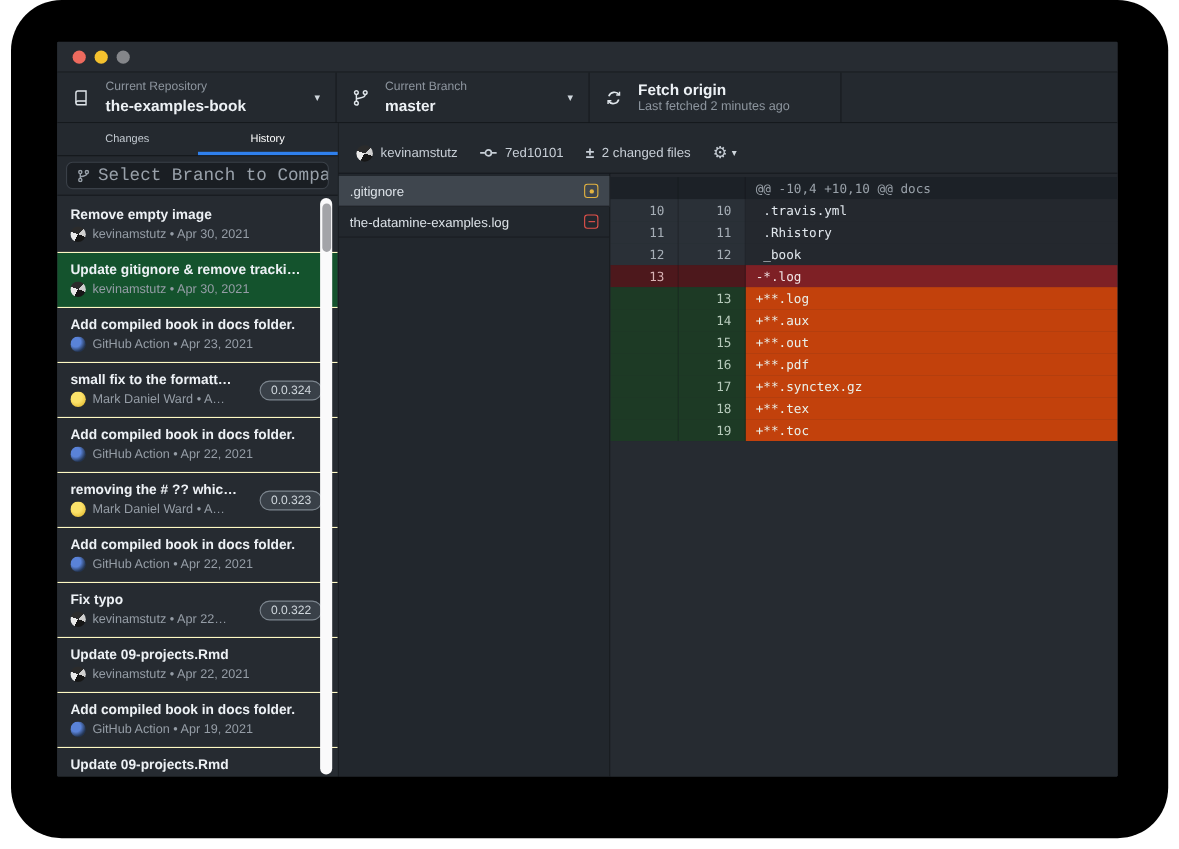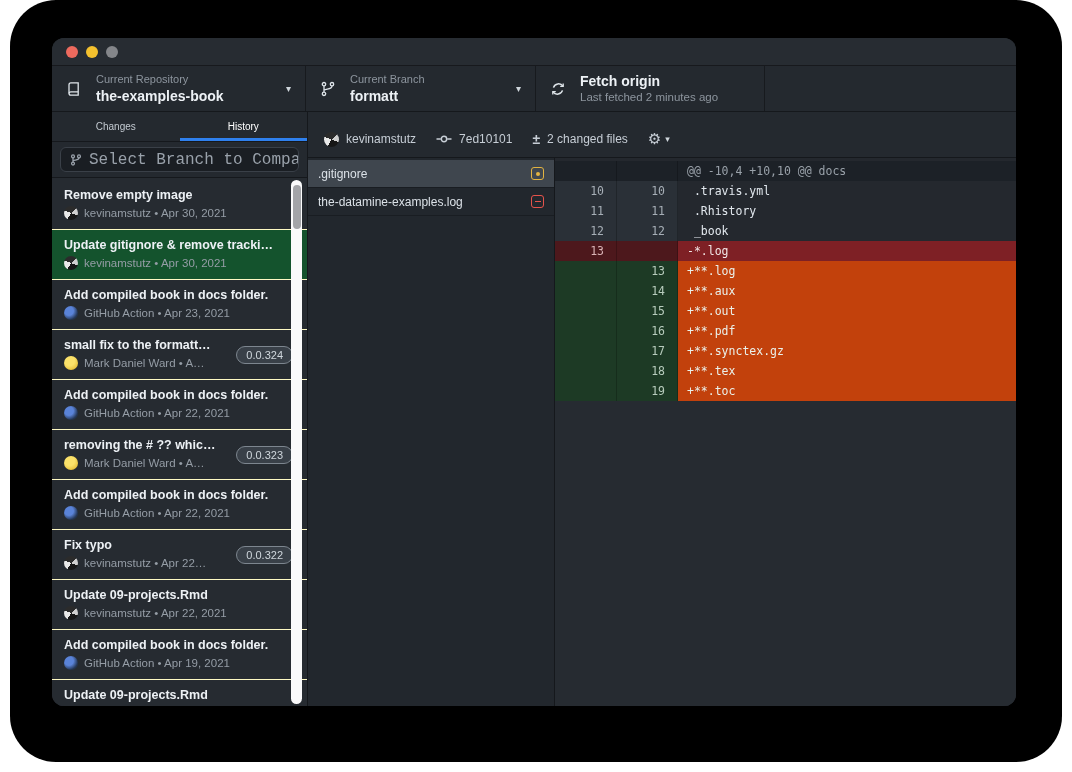--- a/index.html
+++ b/index.html
@@ -1,21 +1,21 @@
 <!DOCTYPE html>
 <html><head>
 <meta charset="utf-8">
 <style>
   * { margin:0; padding:0; box-sizing:border-box; }
   body { width:1072px; height:772px; background:#ffffff; position:relative; overflow:hidden;
          font-family:"Liberation Sans", sans-serif; }
   .shadow-frame { position:absolute; left:10px; top:0; width:1052px; height:762px;
                   background:#000000; border-radius:46px; }
   .window { position:absolute; left:52px; top:38px; width:964px; height:668px;
-            background:#262b31; border-radius:12px; overflow:hidden;
+            background:#262b31; border-radius:1px; overflow:hidden;
             display:flex; flex-direction:column; }
 
   
   .titlebar { height:28px; flex:0 0 auto; background:#272c32; border-bottom:1px solid #17191d;
               display:flex; align-items:center; padding-left:14px; gap:8px; }
   .tl { width:12px; height:12px; border-radius:50%; }
   .tl.red { background:#ed6a5e; } .tl.yellow { background:#f4c12e; } .tl.gray { background:#84868a; }
 
   
   .toolbar { height:46px; flex:0 0 auto; background:#24292f; border-bottom:1px solid #15181c; display:flex; }
@@ -137,21 +137,21 @@
         <svg width="16" height="16" viewBox="0 0 16 16" fill="none" stroke="currentColor" stroke-width="1.3">
           <circle cx="4" cy="3.2" r="1.7"></circle>
             <circle cx="4" cy="12.8" r="1.7"></circle>
             <circle cx="12" cy="3.2" r="1.7"></circle>
           <path d="M4 4.9v6.2"></path>
             <path d="M12 4.9c0 3.4-4.6 2.7-8 4"></path>
         </svg>
       </span>
       <span class="tb-text">
         <span class="tb-label">Current Branch</span>
-        <span class="tb-value">formatt</span>
+        <span class="tb-value">master</span>
       </span>
       <span class="dd">▾</span>
     </div>
     <div class="tb fetch">
       <span class="tb-icon">
         <svg width="16" height="16" viewBox="0 0 16 16" fill="none" stroke="currentColor" stroke-width="1.5">
           <path d="M12.9 5.1A5.3 5.3 0 0 0 3.5 6.6"></path>
           <path d="M3.1 10.9a5.3 5.3 0 0 0 9.4-1.5"></path>
           <path d="M13.2 2.4v3h-3" stroke-width="1.3"></path>
           <path d="M2.8 13.6v-3h3" stroke-width="1.3"></path>

